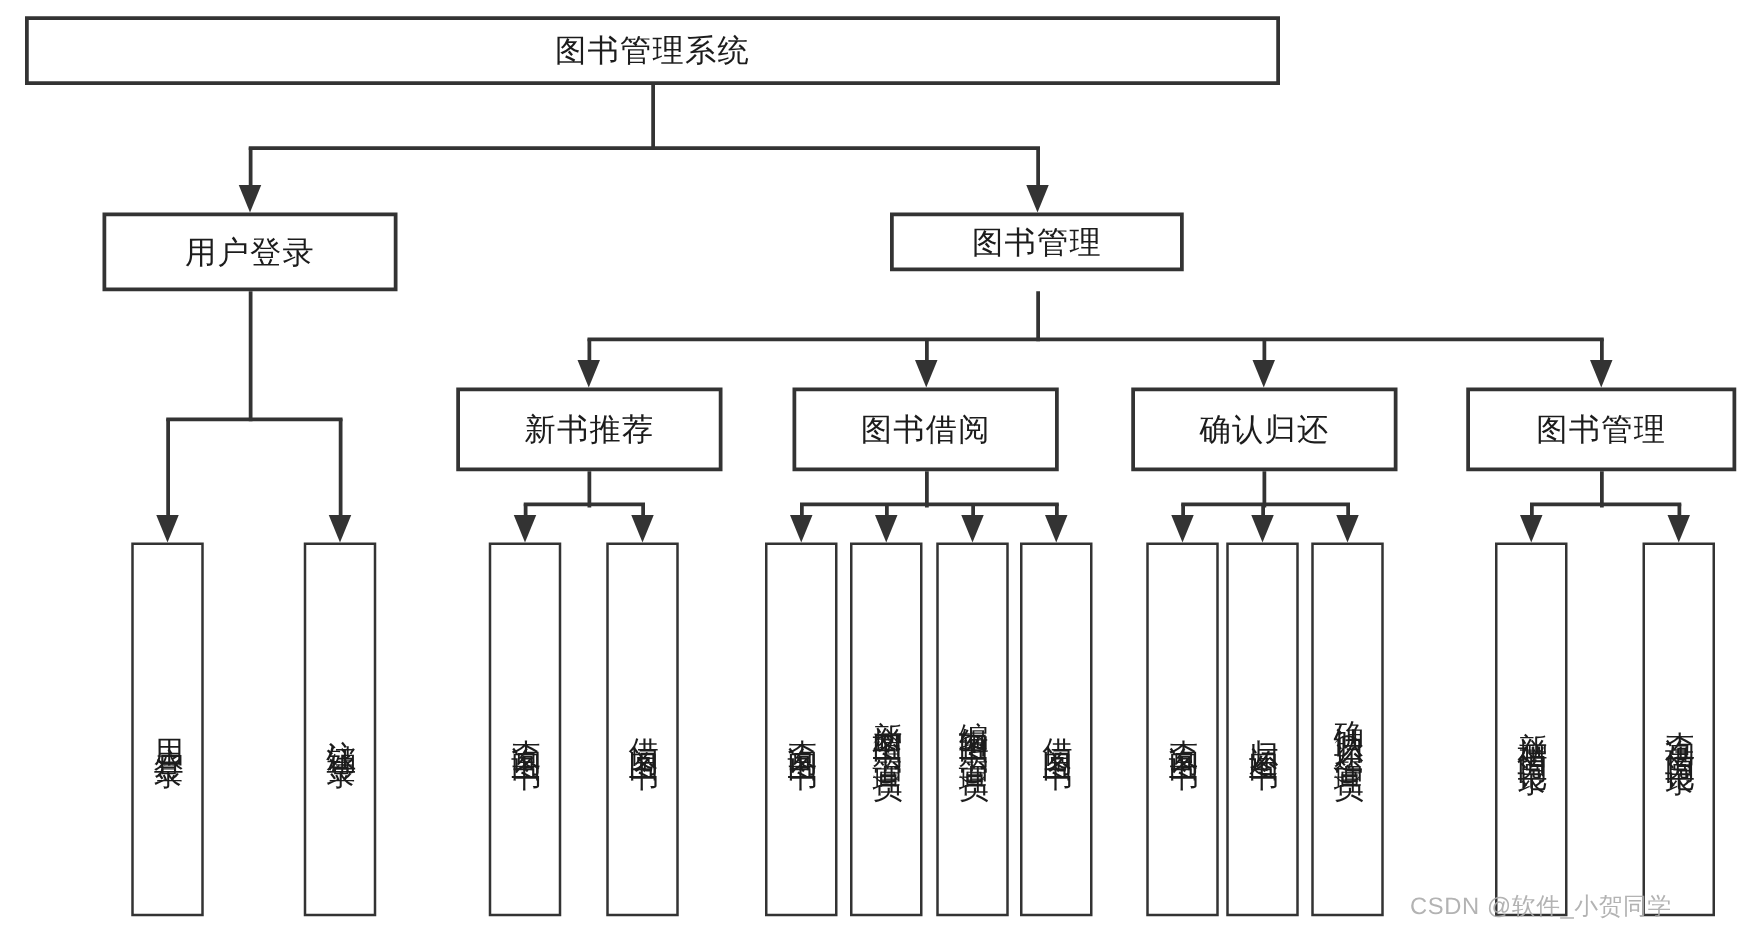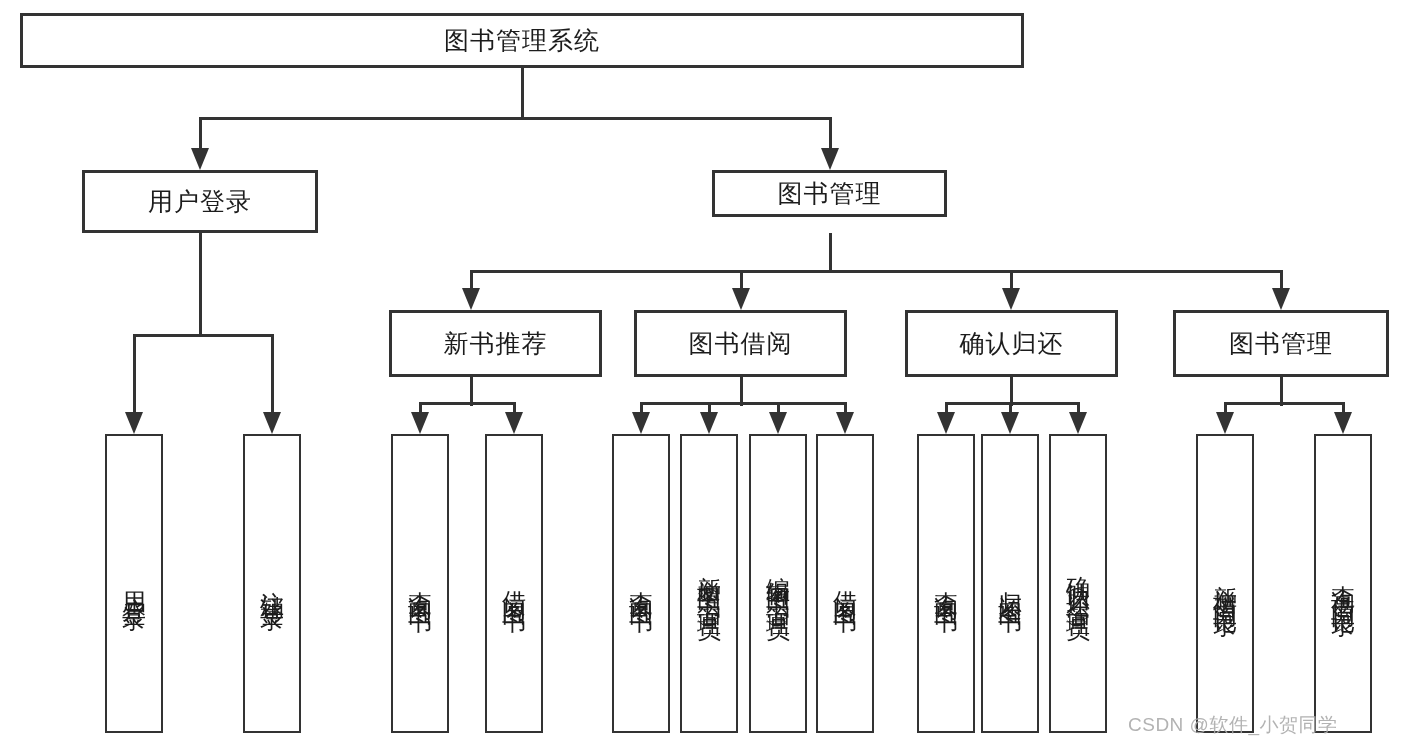--- a/index.html
+++ b/index.html
@@ -70,21 +70,21 @@
     <span class="h-label">图书管理系统</span>
   </div>
 
   <div class="box" style="left:82px; top:170px; width:236px; height:63px;">
     <span class="h-label">用户登录</span>
   </div>
   <div class="box" style="left:712px; top:170px; width:235px; height:47px;">
     <span class="h-label">图书管理</span>
   </div>
 
-  <div class="box" style="left:365px; top:310px; width:213px; height:67px;margin-left:24px;">
+  <div class="box" style="left:365px; top:310px; width:213px; height:67px;">
     <span class="h-label">新书推荐</span>
   </div>
   <div class="box" style="left:634px; top:310px; width:213px; height:67px;">
     <span class="h-label">图书借阅</span>
   </div>
   <div class="box" style="left:905px; top:310px; width:213px; height:67px;">
     <span class="h-label">确认归还</span>
   </div>
   <div class="box" style="left:1173px; top:310px; width:216px; height:67px;">
     <span class="h-label">图书管理</span>

